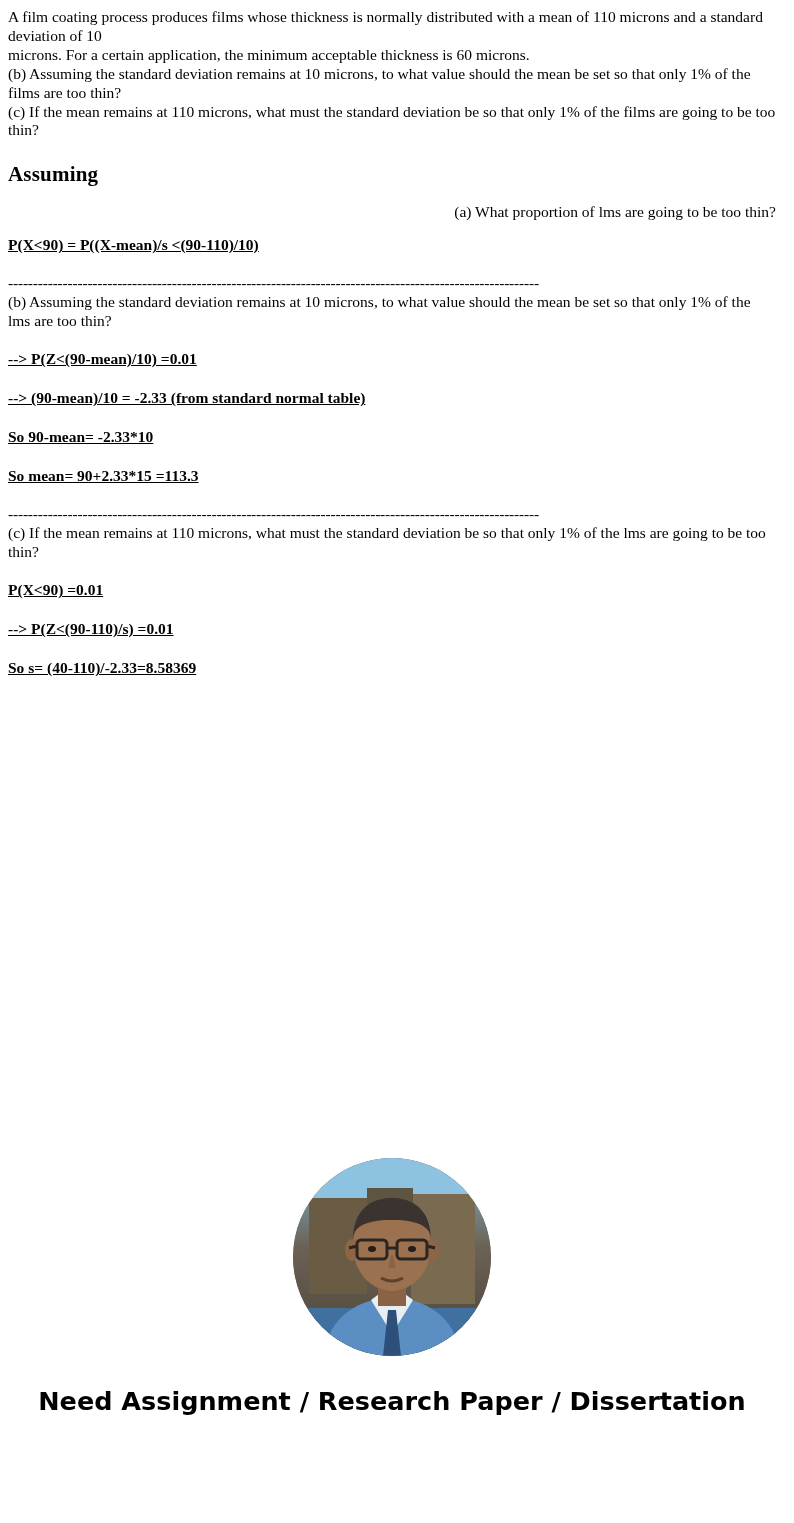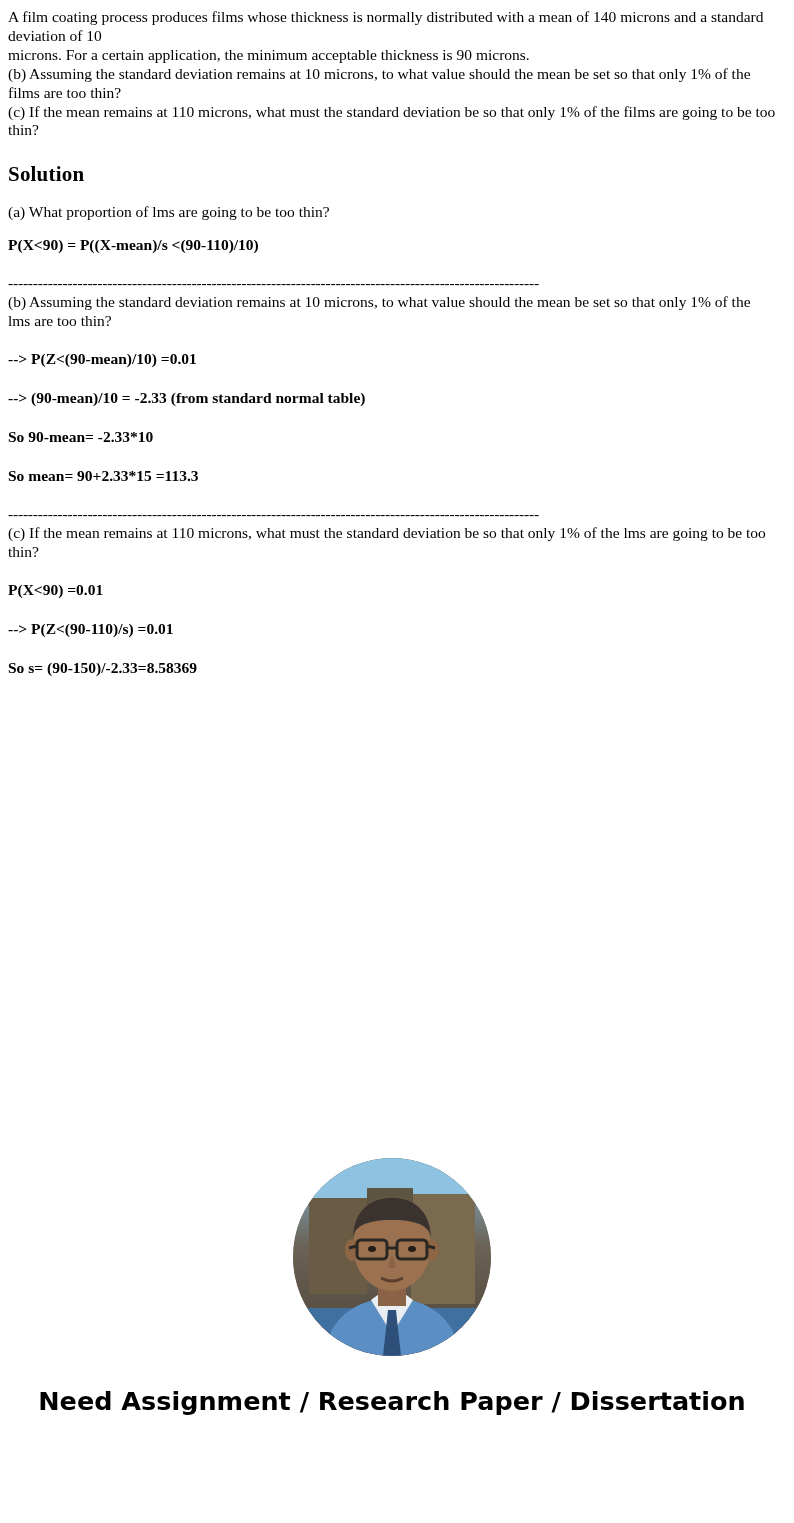--- a/index.html
+++ b/index.html
@@ -36,27 +36,29 @@
     font-weight: bold;
     margin: 22px 0 16px 0;
     padding: 0;
     letter-spacing: 0.2px;
   }
   p.body-text {
     font-size: 15.5px;
     line-height: 1.22;
     margin: 0 0 14px 0;
     padding: 0;
+    text-align: right;
   }
   p.bold-line {
     font-size: 15.5px;
     font-weight: bold;
     line-height: 1.22;
     margin: 4px 0 20px 0;
     padding: 0;
+    text-decoration: underline;
   }
   p.divider {
     font-size: 15.5px;
     line-height: 1.0;
     margin: 0 0 2px 0;
     padding: 0;
     letter-spacing: -0.2px;
     white-space: nowrap;
     overflow: hidden;
   }
@@ -100,43 +102,43 @@
     margin: 0 auto;
     max-width: 740px;
   }
 </style>
 </head>
 <body>
 
 <div class="page">
 
   <div class="q-block">
-    <div class="q-line">A film coating process produces films whose thickness is normally distributed with a mean of 140 microns and a standard deviation of 10</div>
-    <div class="q-line">microns. For a certain application, the minimum acceptable thickness is 90 microns.</div>
+    <div class="q-line">A film coating process produces films whose thickness is normally distributed with a mean of 110 microns and a standard deviation of 10</div>
+    <div class="q-line">microns. For a certain application, the minimum acceptable thickness is 60 microns.</div>
     <div class="q-line">(b) Assuming the standard deviation remains at 10 microns, to what value should the mean be set so that only 1% of the films are too thin?</div>
     <div class="q-line">(c) If the mean remains at 110 microns, what must the standard deviation be so that only 1% of the films are going to be too thin?</div>
   </div>
 
-  <h2 class="solution">Solution</h2>
+  <h2 class="solution">Assuming</h2>
 
   <p class="body-text">(a) What proportion of lms are going to be too thin?</p>
   <p class="bold-line">P(X&lt;90) = P((X-mean)/s &lt;(90-110)/10)</p>
 
   <p class="divider">-----------------------------------------------------------------------------------------------------------</p>
   <p class="para-after-divider">(b) Assuming the standard deviation remains at 10 microns, to what value should the mean be set so that only 1% of the lms are too thin?</p>
   <p class="bold-line">--&gt; P(Z&lt;(90-mean)/10) =0.01</p>
   <p class="bold-line">--&gt; (90-mean)/10 = -2.33 (from standard normal table)</p>
   <p class="bold-line">So 90-mean= -2.33*10</p>
   <p class="bold-line">So mean= 90+2.33*15 =113.3</p>
 
   <p class="divider">-----------------------------------------------------------------------------------------------------------</p>
   <p class="para-after-divider">(c) If the mean remains at 110 microns, what must the standard deviation be so that only 1% of the lms are going to be too thin?</p>
   <p class="bold-line">P(X&lt;90) =0.01</p>
   <p class="bold-line">--&gt; P(Z&lt;(90-110)/s) =0.01</p>
-  <p class="bold-line">So s= (90-150)/-2.33=8.58369</p>
+  <p class="bold-line">So s= (40-110)/-2.33=8.58369</p>
 
   <div class="spacer"></div>
 
   <div class="footer">
     <div class="avatar-wrap">
       <div class="avatar">
         <svg width="198" height="198" viewBox="0 0 198 198" xmlns="http://www.w3.org/2000/svg">
           <defs>
             <clipPath id="circleClip">
               <circle cx="99" cy="99" r="99"></circle>

